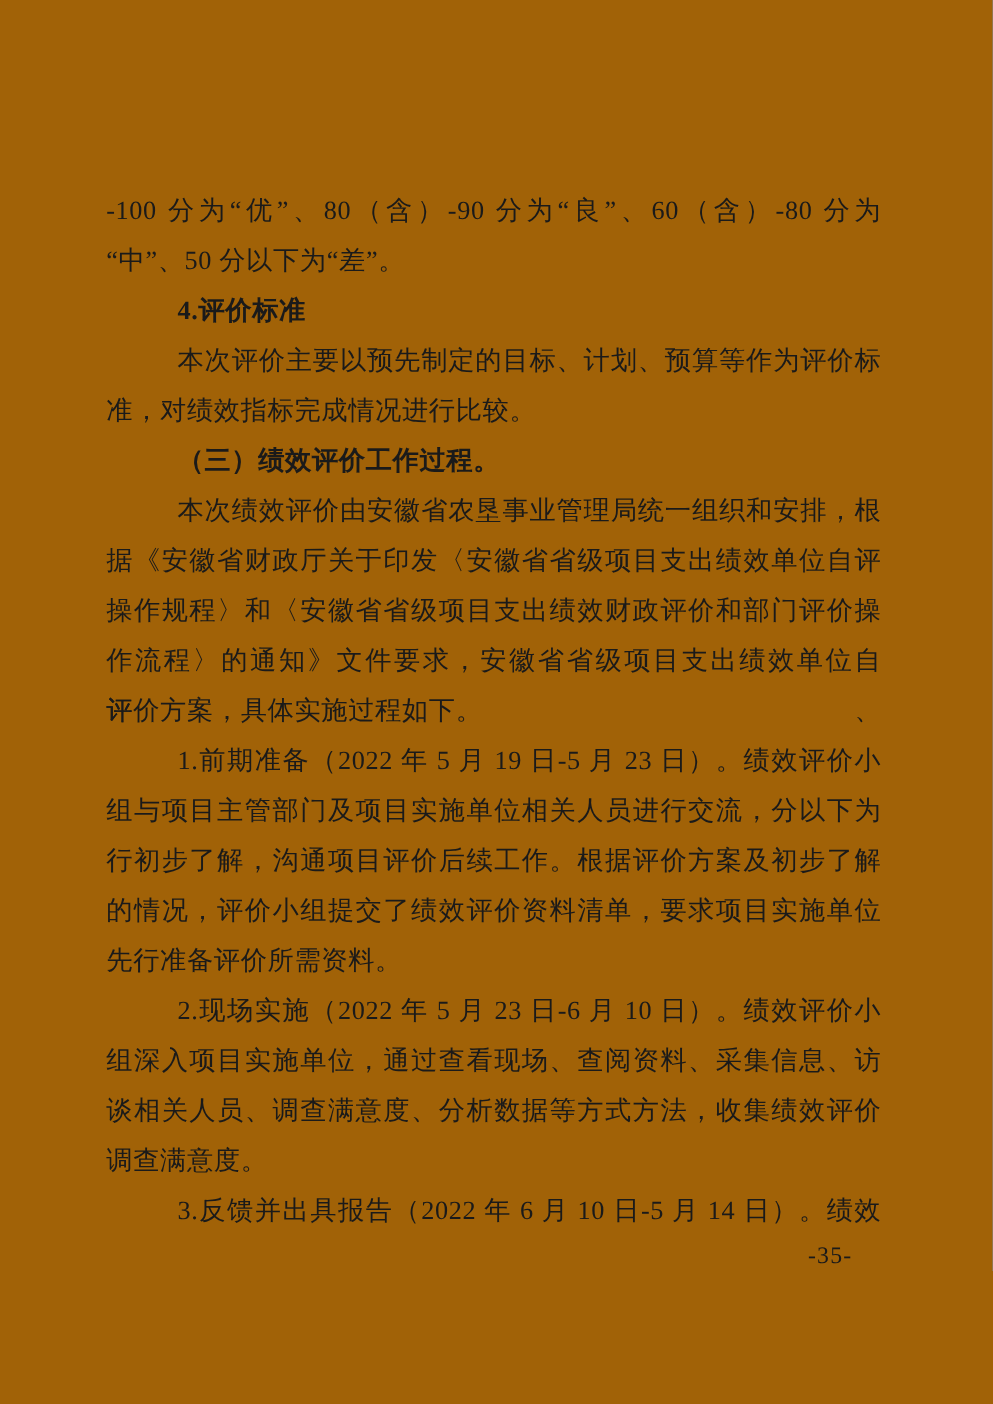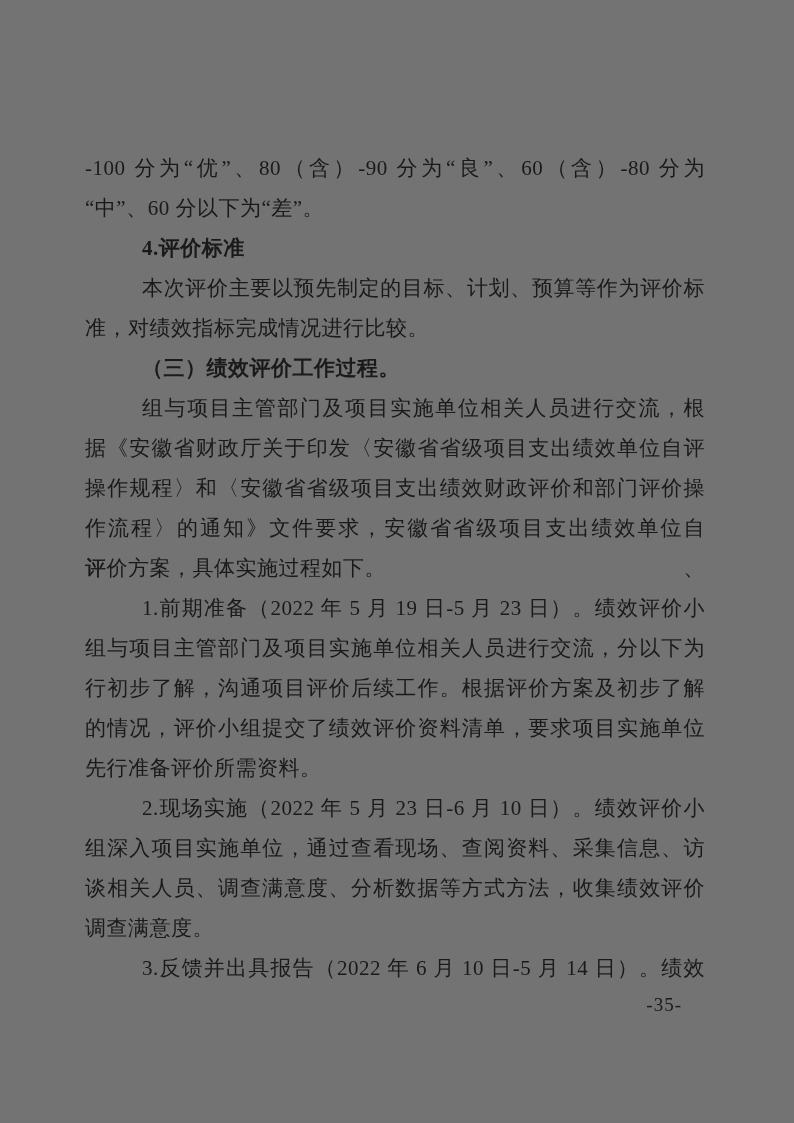--- a/index.html
+++ b/index.html
@@ -5,21 +5,21 @@
   html, body {
     margin: 0;
     padding: 0;
     background: #888;
   }
   .page {
     position: relative;
     width: 794px;
     height: 1123px;
     margin: 0 auto;
-    background: #737373;
+    background: #a16207;
     overflow: hidden;
     font-family: "Liberation Serif", "DejaVu Serif", serif;
     color: #1a1a1a;
   }
   .content {
     position: absolute;
     left: 85px;
     top: 148px;
     width: 620px;
   }
@@ -57,26 +57,26 @@
     letter-spacing: 1px;
     color: #1a1a1a;
   }
 </style>
 </head>
 <body>
 
 <div class="page">
   <div class="content">
     <div class="line fill">-100 分为“优”、80（含）-90 分为“良”、60（含）-80 分为</div>
-    <div class="line">“中”、60 分以下为“差”。</div>
+    <div class="line">“中”、50 分以下为“差”。</div>
     <div class="line indent bold">4.评价标准</div>
     <div class="line indent fill">本次评价主要以预先制定的目标、计划、预算等作为评价标</div>
     <div class="line">准，对绩效指标完成情况进行比较。</div>
     <div class="line indent bold">（三）绩效评价工作过程。</div>
-    <div class="line indent fill">组与项目主管部门及项目实施单位相关人员进行交流，根</div>
+    <div class="line indent fill">本次绩效评价由安徽省农垦事业管理局统一组织和安排，根</div>
     <div class="line fill">据《安徽省财政厅关于印发〈安徽省省级项目支出绩效单位自评</div>
     <div class="line fill">操作规程〉和〈安徽省省级项目支出绩效财政评价和部门评价操</div>
     <div class="line fill">作流程〉的通知》文件要求，安徽省省级项目支出绩效单位自评、</div>
     <div class="line">评价方案，具体实施过程如下。</div>
     <div class="line indent fill">1.前期准备（2022 年 5 月 19 日-5 月 23 日）。绩效评价小</div>
     <div class="line fill">组与项目主管部门及项目实施单位相关人员进行交流，分以下为</div>
     <div class="line fill">行初步了解，沟通项目评价后续工作。根据评价方案及初步了解</div>
     <div class="line fill">的情况，评价小组提交了绩效评价资料清单，要求项目实施单位</div>
     <div class="line">先行准备评价所需资料。</div>
     <div class="line indent fill">2.现场实施（2022 年 5 月 23 日-6 月 10 日）。绩效评价小</div>

